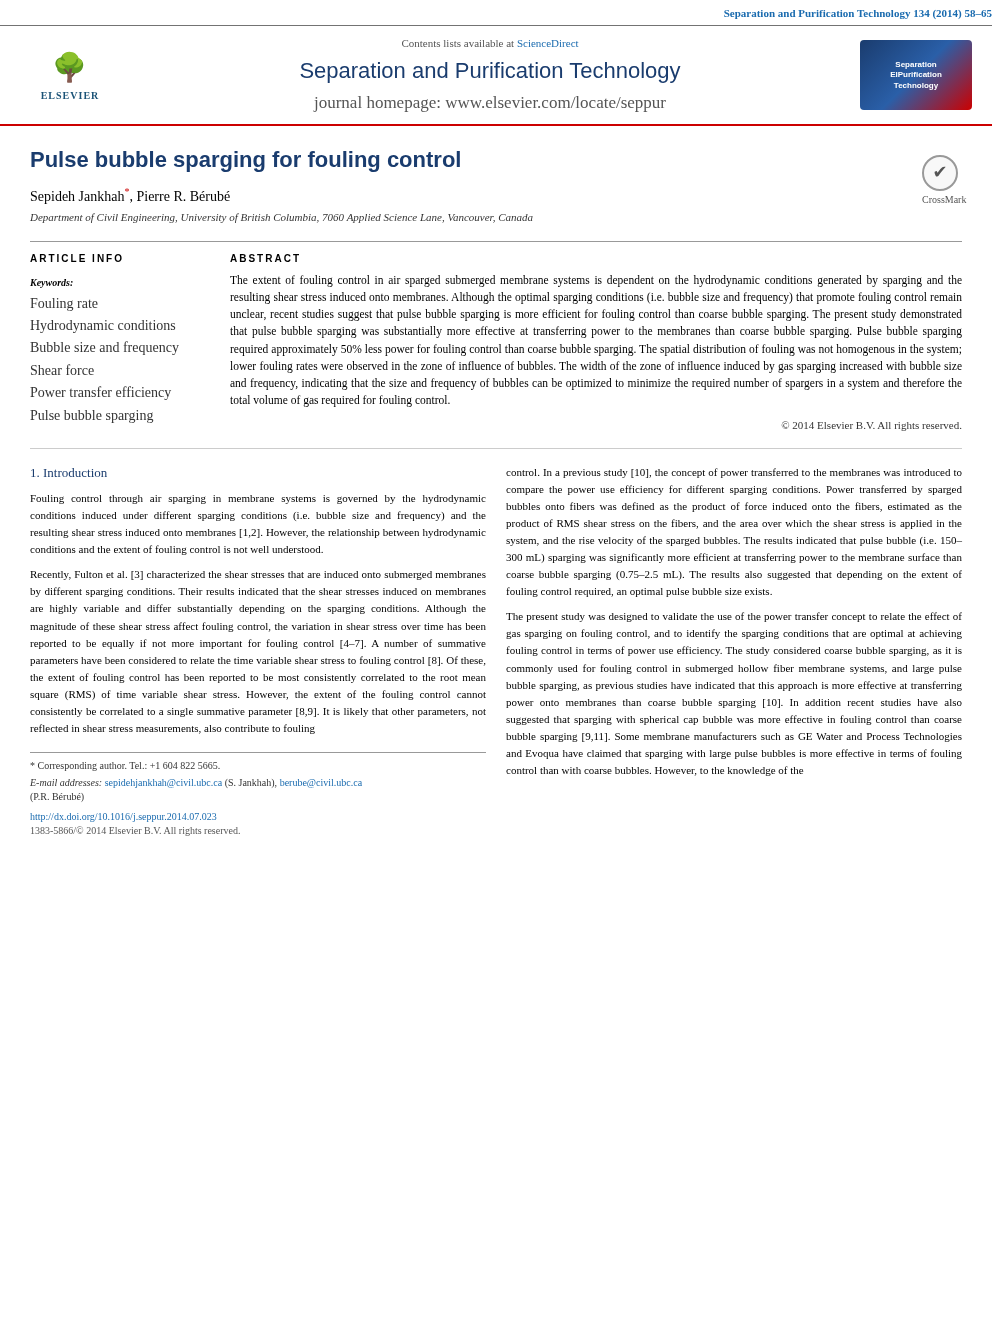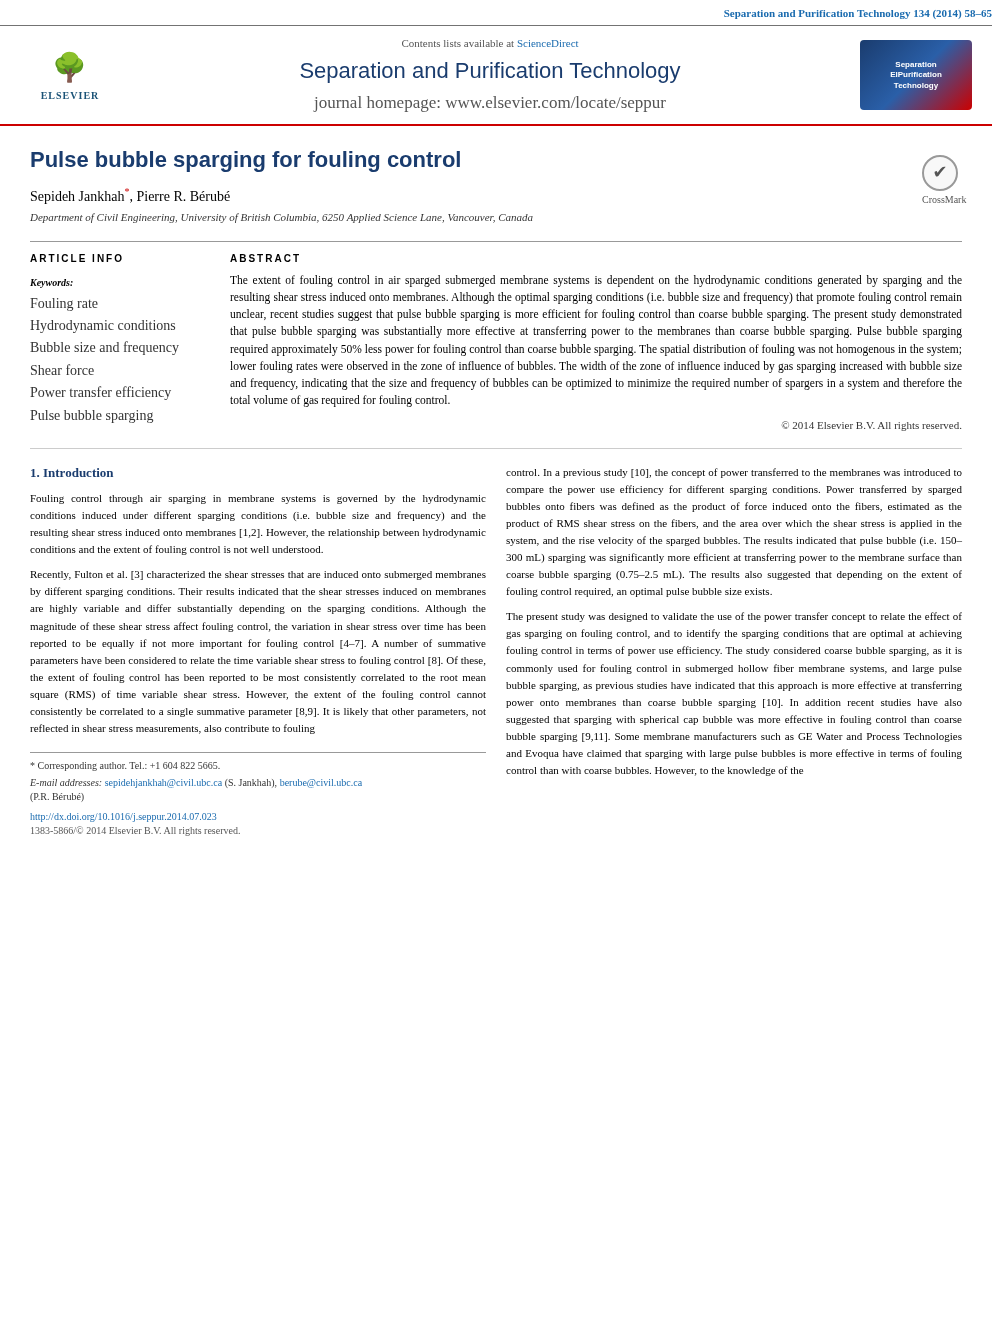--- a/index.html
+++ b/index.html
@@ -236,21 +236,21 @@
     }
     .body-left {
       flex: 1;
     }
     .body-right {
       flex: 1;
     }
 
     .section-title {
       font-size: 13px;
-      font-weight: bold;
+      font-weight: normal;
       color: #1a3c6e;
       margin-bottom: 8px;
     }
 
     .body-text {
       font-size: 11px;
       line-height: 1.55;
       text-align: justify;
       color: #000;
       margin-bottom: 8px;
@@ -311,21 +311,21 @@
     <div class="crossmark">
       <div class="crossmark-icon">✔</div>
       <div style="font-size:10px; color:#555; text-align:center; margin-top:2px;">CrossMark</div>
     </div>
   </div>
 
   <div class="authors">
     <span>Sepideh Jankhah<sup>*</sup>, Pierre R. Bérubé</span>
   </div>
 
-  <div class="affiliation">Department of Civil Engineering, University of British Columbia, 6250 Applied Science Lane, Vancouver, Canada</div>
+  <div class="affiliation">Department of Civil Engineering, University of British Columbia, 7060 Applied Science Lane, Vancouver, Canada</div>
 
   <hr class="article-meta-divider">
 
   <div class="two-col">
 
     <div class="left-col">
       <div class="section-header">ARTICLE INFO</div>
 
 
       <div class="keywords">

